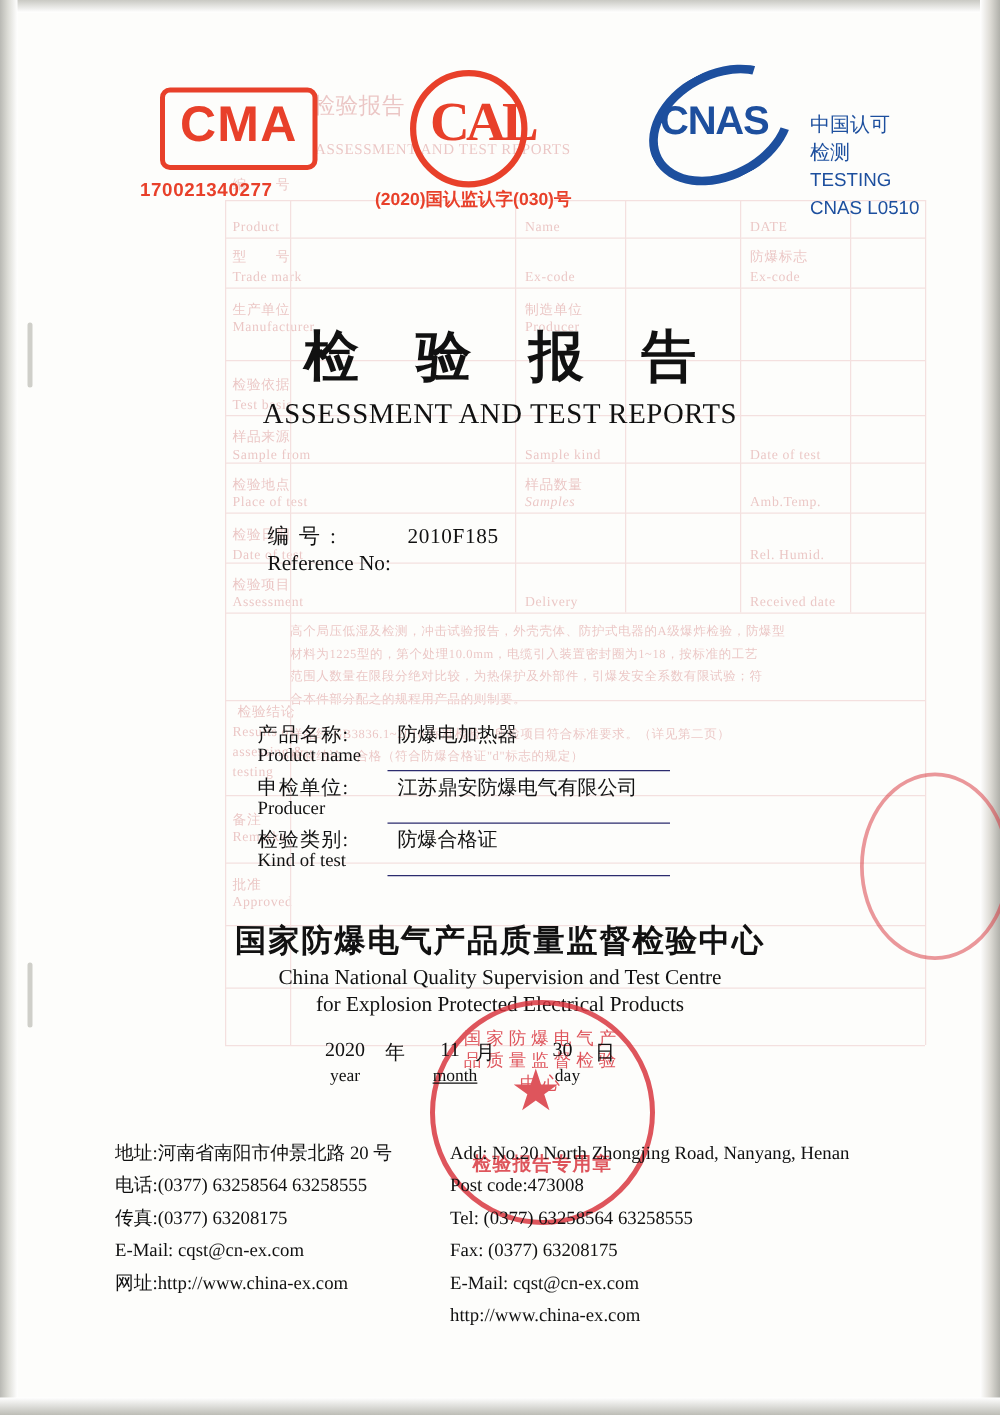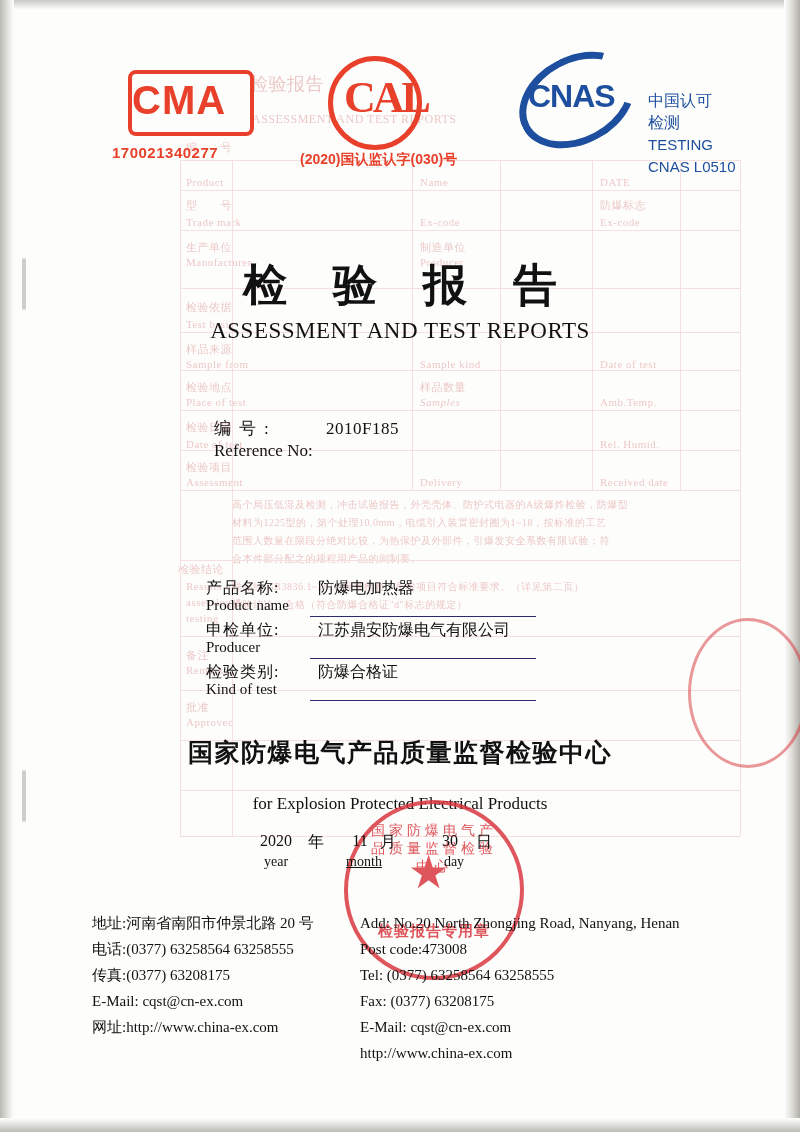--- a/index.html
+++ b/index.html
@@ -97,20 +97,21 @@
     width: 118px;
     height: 58px;
     border: 4px solid #e8402a;
     border-radius: 8px;
     color: #e8402a;
     font-family: "Liberation Sans", sans-serif;
     font-weight: bold;
     font-size: 40px;
     line-height: 52px;
     letter-spacing: 1px;
+    text-align: center;
     overflow: hidden;
   }
   .cma-num {
     position: absolute;
     left: 112px;
     top: 98px;
     color: #e8402a;
     font-family: "Liberation Sans", sans-serif;
     font-weight: bold;
     font-size: 15px;
@@ -426,21 +427,21 @@
     <div class="g-row" style="left:186px; top:300px;">检验依据</div>
     <div class="g-row" style="left:186px; top:318px;">Test basis</div>
     <div class="g-row" style="left:186px; top:342px;">样品来源</div>
     <div class="g-row" style="left:186px; top:358px;">Sample from</div>
     <div class="g-row" style="left:186px; top:380px;">检验地点</div>
     <div class="g-row" style="left:186px; top:396px;">Place of test</div>
     <div class="g-row" style="left:186px; top:420px;">检验日期</div>
     <div class="g-row" style="left:186px; top:438px;">Date of test</div>
     <div class="g-row" style="left:186px; top:460px;">检验项目</div>
     <div class="g-row" style="left:186px; top:476px;">Assessment</div>
-    <div class="g-row" style="left:178px; top:562px;text-align:right;">检验结论</div>
+    <div class="g-row" style="left:190px; top:562px;text-align:right;">检验结论</div>
     <div class="g-row" style="left:186px; top:580px;">Results of</div>
     <div class="g-row" style="left:186px; top:596px;">assessing &amp;</div>
     <div class="g-row" style="left:186px; top:612px;">testing</div>
     <div class="g-row" style="left:186px; top:648px;">备注</div>
     <div class="g-row" style="left:186px; top:664px;">Remarks</div>
     <div class="g-row" style="left:186px; top:700px;">批准</div>
     <div class="g-row" style="left:186px; top:716px;">Approved</div>
 
     <div class="g-row" style="left:420px; top:176px;">Name</div>
     <div class="g-row" style="left:420px; top:216px;">Ex-code</div>
@@ -540,20 +541,21 @@
 
     <div class="field">
       <div class="lab-cn">检验类别:</div>
       <div class="lab-en">Kind of test</div>
       <div class="val">防爆合格证</div>
       <div class="rule"></div>
     </div>
   </div>
 
   <div class="issuer-cn">国家防爆电气产品质量监督检验中心</div>
+  <div class="issuer-en1">China National Quality Supervision and Test Centre</div>
   <div class="issuer-en2">for Explosion Protected Electrical Products</div>
 
   <div class="seal">
     <div class="arc">国家防爆电气产品质量监督检验中心</div>
     <div class="star">★</div>
     <div class="bottom">检验报告专用章</div>
   </div>
   <div class="seal-right"></div>
 
   <div class="dateline">

